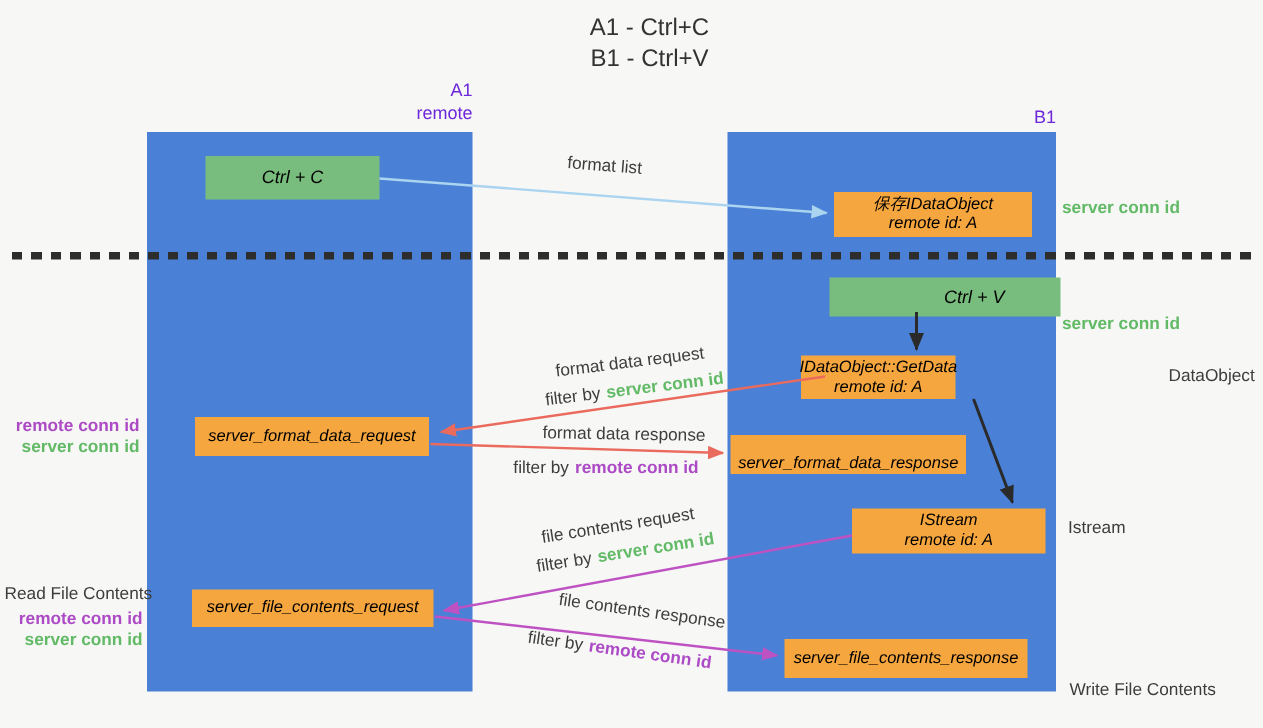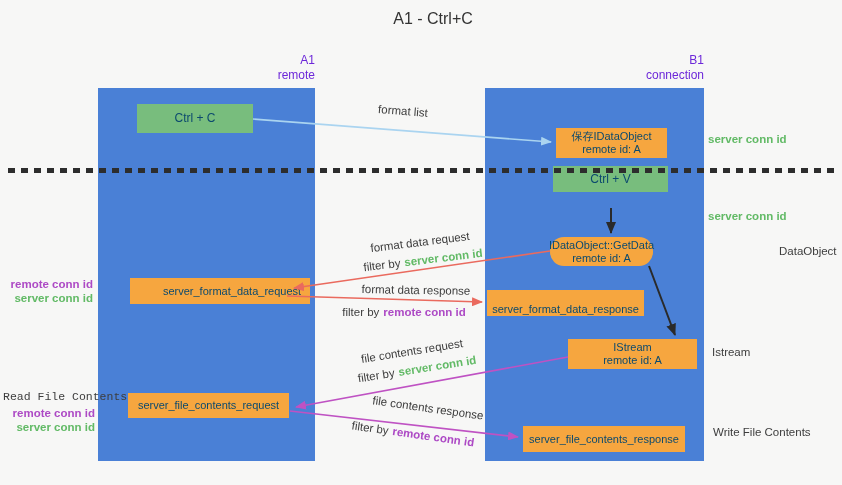--- a/index.html
+++ b/index.html
@@ -22,22 +22,23 @@
   .col{
     position:absolute;top:88px;height:373px;background:#4a80d6;
   }
   .divider{
     position:absolute;left:8px;top:168px;width:826px;height:5px;
     background:repeating-linear-gradient(to right,#2d2d2d 0 7px,transparent 7px 13px);
     z-index:5;
   }
   .box{
     position:absolute;display:flex;flex-direction:column;align-items:center;
-    justify-content:center;color:#0c4a6e;text-align:center;z-index:4;
+    justify-content:center;color:#000000;text-align:center;z-index:4;
     line-height:13px;
+    font-style:italic;
   }
   .box.green{background:#78bd7d;font-size:12px;}
   .box.orange{background:#f6a63f;font-size:11px;}
   .arrows{position:absolute;left:0;top:0;z-index:6;pointer-events:none;}
   .mlabel{
     position:absolute;font-size:11.5px;color:#3d3d3d;white-space:nowrap;
     z-index:7;transform-origin:center;
   }
   .side{
     position:absolute;font-size:11px;white-space:nowrap;z-index:7;
@@ -48,55 +49,56 @@
   .filter-word{margin-right:4px;}
   .rightcol-labels{line-height:14px;text-align:right;}
 </style>
 </head>
 <body>
 
 <div class="stage">
 
   <div class="title">
     <div>A1 - Ctrl+C</div>
+    <div>B1 - Ctrl+V</div>
   </div>
 
   <div class="col-header" style="left:98px;width:217px;">
     <div>A1</div>
     <div>remote</div>
   </div>
-  <div class="col-header" style="left:485px;width:219px;">
+  <div class="col-header" style="left:485px;width:219px;margin-top:18px;">
     <div>B1</div>
     <div>connection</div>
   </div>
 
   <div class="col" style="left:98px;width:217px;"></div>
   <div class="col" style="left:485px;width:219px;"></div>
 
   <div class="divider"></div>
 
   <div class="box green" style="left:137px;top:104px;width:116px;height:29px;">
     <div>Ctrl + C</div>
   </div>
 
-  <div class="box orange" style="left:556px;top:128px;width:111px;height:30px;">
+  <div class="box orange" style="left:556px;top:128px;width:132px;height:30px;">
     <div>保存IDataObject</div>
     <div>remote id: A</div>
   </div>
 
-  <div class="box green" style="left:553px;top:166px;width:115px;height:26px;">
+  <div class="box green" style="left:553px;top:185px;width:115px;height:26px;padding-left:39px;">
     <div>Ctrl + V</div>
   </div>
 
-  <div class="box orange" style="left:550px;top:237px;width:103px;height:29px;border-radius:14px;">
+  <div class="box orange" style="left:534px;top:237px;width:103px;height:29px;">
     <div>IDataObject::GetData</div>
     <div>remote id: A</div>
   </div>
 
-  <div class="box orange" style="left:130px;top:278px;width:156px;height:26px;padding-left:24px;">
+  <div class="box orange" style="left:130px;top:278px;width:156px;height:26px;">
     <div>server_format_data_request</div>
   </div>
 
   <div class="box orange" style="left:487px;top:290px;width:157px;height:26px;justify-content:flex-end;">
     <div>server_format_data_response</div>
   </div>
 
   <div class="box orange" style="left:568px;top:339px;width:129px;height:30px;">
     <div>IStream</div>
     <div>remote id: A</div>
@@ -153,27 +155,27 @@
 
   <div class="mlabel" style="left:428px;top:408px;transform:translate(-50%,-50%) rotate(8deg);">file contents response</div>
   <div class="mlabel" style="left:413px;top:434px;transform:translate(-50%,-50%) rotate(8deg);">
     <span class="filter-word">filter by</span><span class="purple-b">remote conn id</span>
   </div>
 
   <div class="side green-b" style="left:708px;top:133px;">server conn id</div>
   <div class="side green-b" style="left:708px;top:210px;">server conn id</div>
   <div class="side" style="left:740px;top:245px;margin-left:39px;">DataObject</div>
   <div class="side" style="left:712px;top:346px;">Istream</div>
-  <div class="side" style="left:713px;top:426px;">Write File Contents</div>
+  <div class="side" style="left:713px;top:454px;">Write File Contents</div>
 
   <div class="side rightcol-labels" style="left:8px;top:277px;width:85px;">
     <div class="purple-b">remote conn id</div>
     <div class="green-b">server conn id</div>
   </div>
 
-  <div class="side" style="left:3px;top:390px;font-family:Liberation Mono, monospace;">Read File Contents</div>
+  <div class="side" style="left:3px;top:390px;">Read File Contents</div>
 
   <div class="side rightcol-labels" style="left:10px;top:406px;width:85px;">
     <div class="purple-b">remote conn id</div>
     <div class="green-b">server conn id</div>
   </div>
 
 </div>
 
 </body></html>

